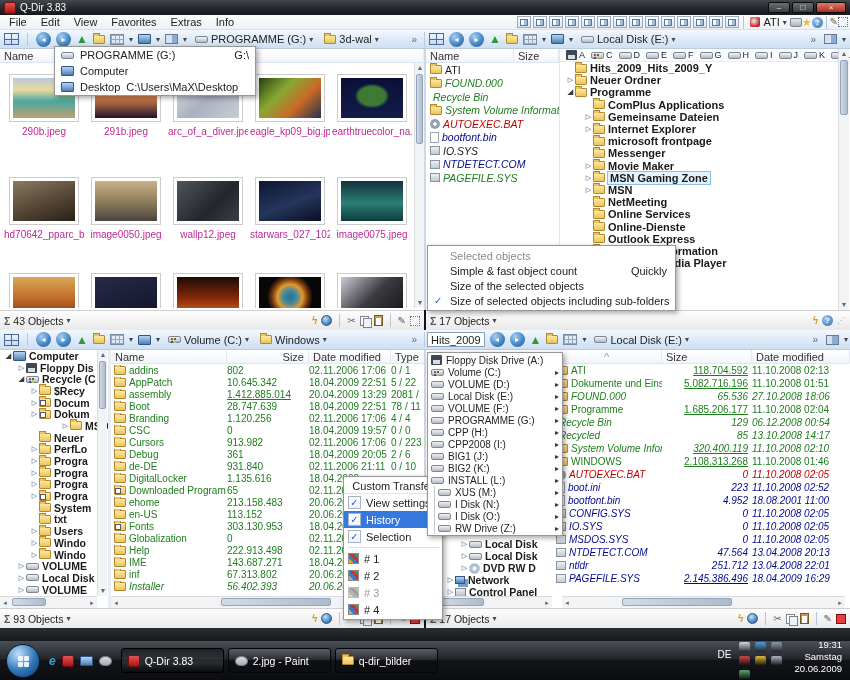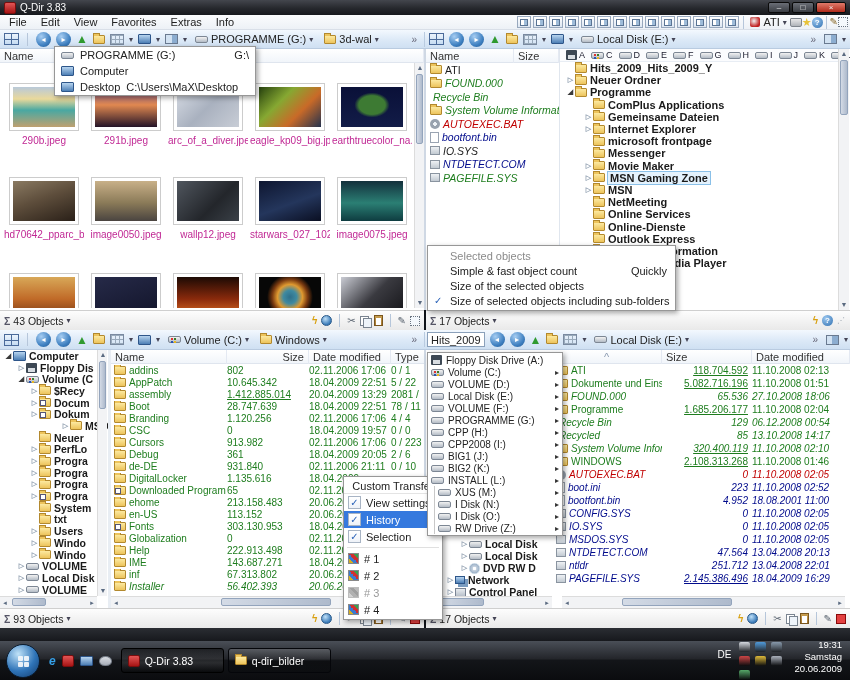--- a/index.html
+++ b/index.html
@@ -290,21 +290,21 @@
     </span>
   </div>
 
   <div id="tl-pane" class="abs whitepane">
     <div class="colhdr">
       <span class="hc" style="width:160px">Name</span>
       <span class="hc" style="flex:1"></span>
     </div>
   </div>
   <div id="tl-thumbs" class="abs">
-      <div class="thumbrow" style="top: 20px;">
+      <div class="thumbrow" style="top: 11px;">
         <div class="tcell" style="left: 4px;">
           <div class="tframe">
             <div class="timg" style="background: linear-gradient(rgb(185, 201, 217) 0%, rgb(234, 217, 155) 30%, rgb(73, 168, 162) 58%, rgb(191, 160, 112) 100%);"></div>
           </div>
           <div class="tlabel">290b.jpeg</div>
         </div>
         <div class="tcell" style="left: 86px;">
           <div class="tframe">
             <div class="timg" style="background: linear-gradient(rgb(122, 88, 152) 0%, rgb(224, 136, 80) 45%, rgb(36, 20, 40) 100%);"></div>
           </div>
@@ -663,21 +663,21 @@
         <span class="lbl">Computer</span>
       </div>
       <div class="trow" style="height: 11.7px; font-size: 10.5px; padding-left: 17px;">
         <span class="arr">▷</span>
         <span class="ic ic-floppy"></span>
         <span class="lbl">Floppy Dis</span>
       </div>
       <div class="trow" style="height: 11.7px; font-size: 10.5px; padding-left: 17px;">
         <span class="arr exp">◢</span>
         <span class="ic ic-drive-sys"></span>
-        <span class="lbl">Volume (C</span>
+        <span class="lbl">Recycle (C</span>
       </div>
       <div class="trow" style="height: 11.7px; font-size: 10.5px; padding-left: 30px;">
         <span class="arr">▷</span>
         <span class="ic ic-folder"></span>
         <span class="lbl">$Recy</span>
       </div>
       <div class="trow" style="height: 11.7px; font-size: 10.5px; padding-left: 30px;">
         <span class="arr">▷</span>
         <span class="ic ic-folder-link"></span>
         <span class="lbl">Docum</span>
@@ -1339,20 +1339,24 @@
       <span class="ic ic-qdir"></span>
       <span class="ic ic-desk"></span>
       <span class="ic ic-paint"></span>
     </span>
     <span id="tasks" style="display:flex;gap:4px">
         <span class="task active">
           <span class="ic ic-qdir"></span>
           <span>Q-Dir 3.83</span>
         </span>
         <span class="task">
+          <span class="ic ic-paint"></span>
+          <span>2.jpg - Paint</span>
+        </span>
+        <span class="task">
           <span class="ic ic-folder"></span>
           <span>q-dir_bilder</span>
         </span>
       </span>
     <div id="tray">
       <span id="lang">DE</span>
       <span id="trayicons">
           <span class="tico" style="background: linear-gradient(rgb(212, 216, 222), rgba(0, 0, 0, 0.35));"></span>
           <span class="tico" style="background: linear-gradient(rgb(79, 154, 218), rgba(0, 0, 0, 0.35));"></span>
           <span class="tico" style="background: linear-gradient(rgb(135, 153, 171), rgba(0, 0, 0, 0.35));"></span>

